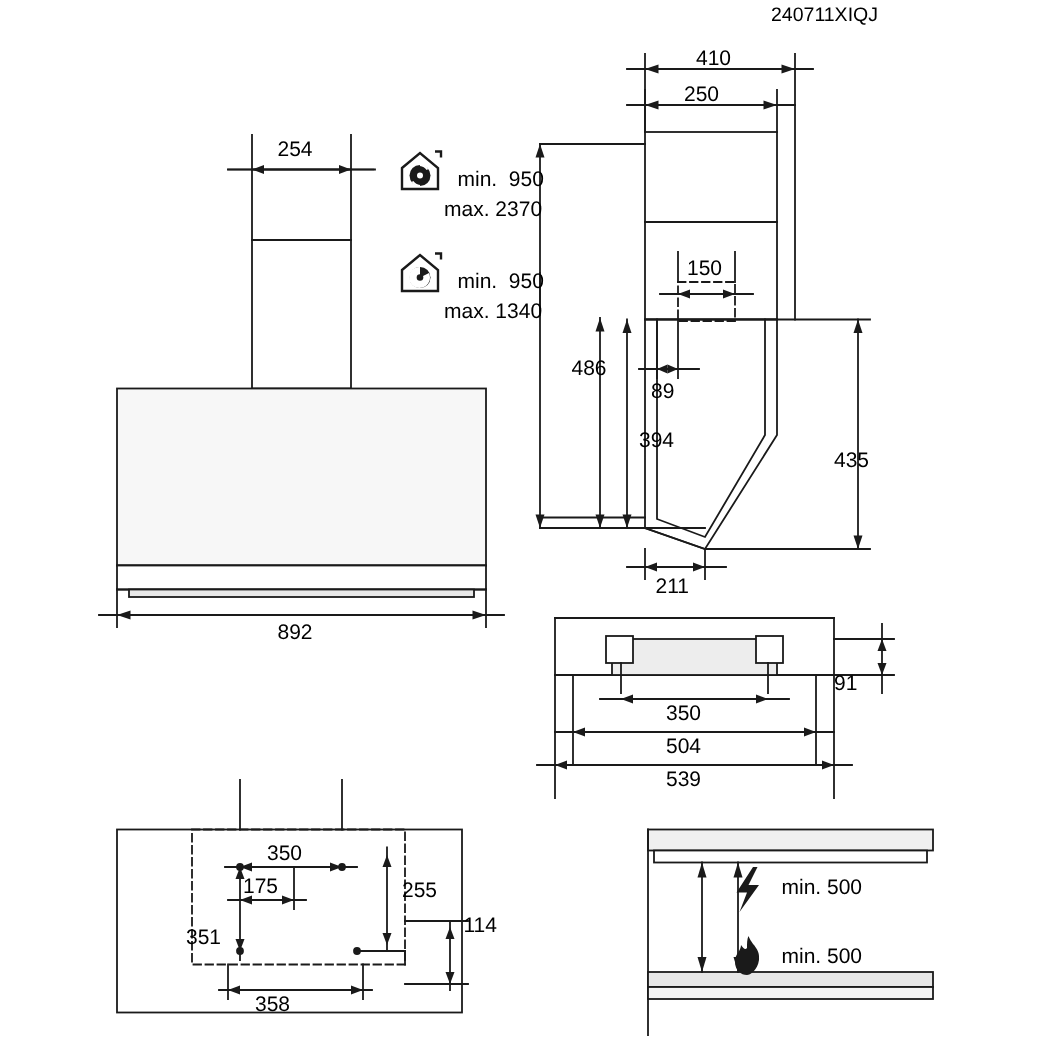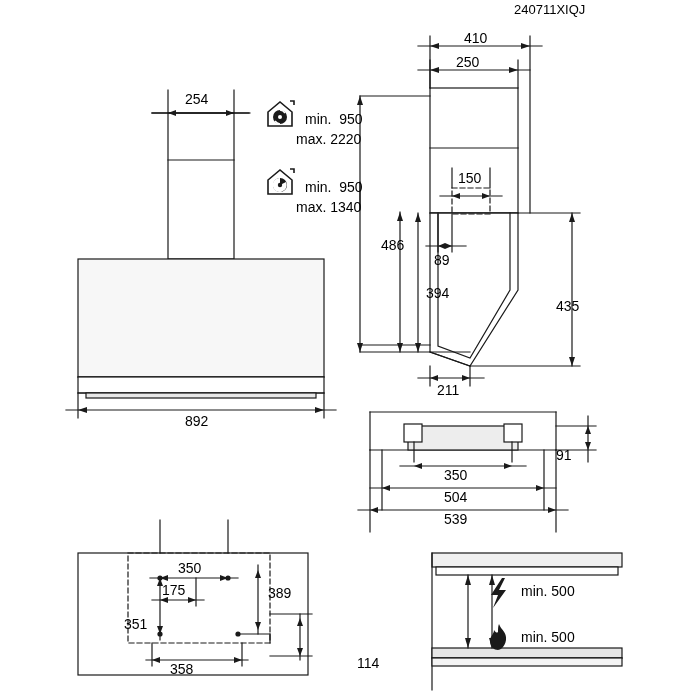--- a/index.html
+++ b/index.html
@@ -247,41 +247,41 @@
       <path d="M24,1 L28,1 L28,5" stroke="#1a1a1a" stroke-width="1.6" fill="none"></path>
     </g>
   </svg>
 
   <div class="lbl code" style="left:514px; top:2px;">240711XIQJ</div>
 
   <div class="lbl" style="left:185px; top:92px;">254</div>
   <div class="lbl" style="left:185px; top:414px;">892</div>
 
   <div class="lbl" style="left:305px; top:112px;">min.  950</div>
-  <div class="lbl" style="left:296px; top:132px;">max. 2220</div>
+  <div class="lbl" style="left:296px; top:132px;">max. 2370</div>
   <div class="lbl" style="left:305px; top:180px;">min.  950</div>
   <div class="lbl" style="left:296px; top:200px;">max. 1340</div>
 
   <div class="lbl" style="left:464px; top:31px;">410</div>
   <div class="lbl" style="left:456px; top:55px;">250</div>
   <div class="lbl" style="left:458px; top:171px;">150</div>
   <div class="lbl" style="left:434px; top:253px;">89</div>
   <div class="lbl" style="left:381px; top:238px;">486</div>
   <div class="lbl" style="left:399px; top:286px;padding-left:27px;">394</div>
   <div class="lbl" style="left:556px; top:299px;">435</div>
   <div class="lbl" style="left:437px; top:383px;text-align:center;">211</div>
 
   <div class="lbl" style="left:444px; top:468px;">350</div>
   <div class="lbl" style="left:444px; top:490px;">504</div>
   <div class="lbl" style="left:444px; top:512px;">539</div>
   <div class="lbl" style="left:556px; top:448px;">91</div>
 
   <div class="lbl" style="left:178px; top:561px;">350</div>
   <div class="lbl" style="left:162px; top:583px;">175</div>
   <div class="lbl" style="left:124px; top:600px;margin-top:17px;">351</div>
-  <div class="lbl" style="left:268px; top:586px;">389</div>
-  <div class="lbl" style="left:309px; top:656px;margin-left:48px;">114</div>
+  <div class="lbl" style="left:268px; top:586px;">255</div>
+  <div class="lbl" style="left:309px; top:609px;">114</div>
   <div class="lbl" style="left:170px; top:662px;">358</div>
 
   <div class="lbl" style="left:521px; top:584px;">min. 500</div>
   <div class="lbl" style="left:521px; top:630px;">min. 500</div>
 
 </div>
 
 </body></html>

